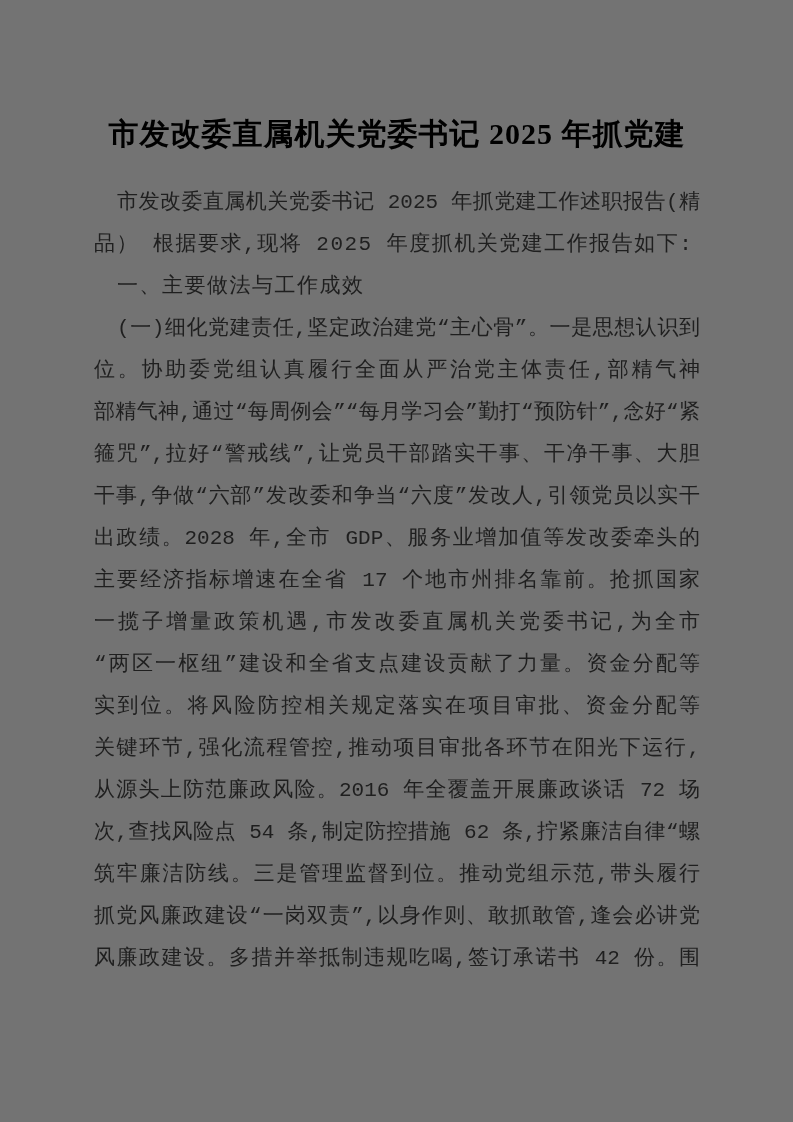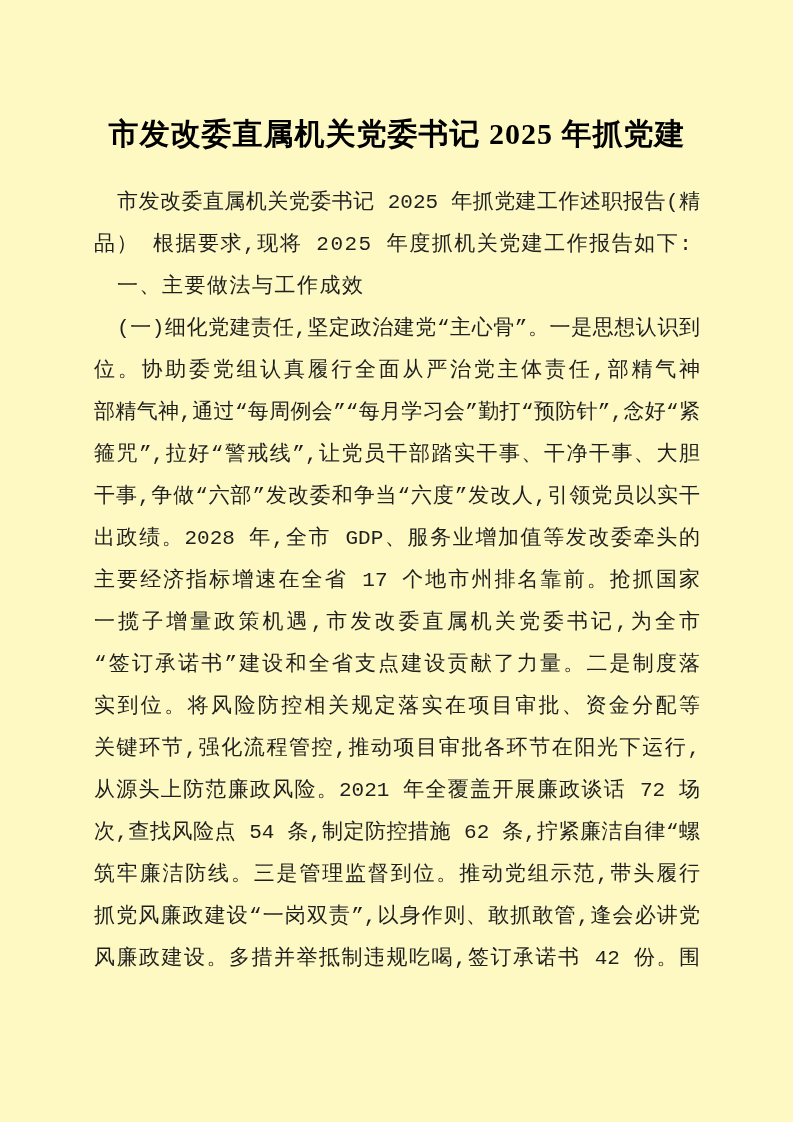--- a/index.html
+++ b/index.html
@@ -4,21 +4,21 @@
 <style>
   html, body {
     margin: 0;
     padding: 0;
     background: #ffffff;
   }
   .page {
     position: relative;
     width: 793px;
     height: 1122px;
-    background: #fef9c3;
+    background: #737373;
     box-sizing: border-box;
     padding: 106px 93px 0 94px;
     font-family: "Liberation Serif", serif;
     color: #1f1f1f;
     overflow: hidden;
   }
   .doc-title {
     text-align: center;
     font-weight: bold;
     color: #000000;
@@ -70,24 +70,24 @@
 
     <div>
       <div class="line first fill">(一)细化党建责任,坚定政治建党“主心骨”。一是思想认识到</div>
       <div class="line fill">位。协助委党组认真履行全面从严治党主体责任,部精气神</div>
       <div class="line fill">部精气神,通过“每周例会”“每月学习会”勤打“预防针”,念好“紧</div>
       <div class="line fill">箍咒”,拉好“警戒线”,让党员干部踏实干事、干净干事、大胆</div>
       <div class="line fill">干事,争做“六部”发改委和争当“六度”发改人,引领党员以实干</div>
       <div class="line fill">出政绩。2028 年,全市 GDP、服务业增加值等发改委牵头的</div>
       <div class="line fill">主要经济指标增速在全省 17 个地市州排名靠前。抢抓国家</div>
       <div class="line fill">一揽子增量政策机遇,市发改委直属机关党委书记,为全市</div>
-      <div class="line fill">“签订承诺书”建设和全省支点建设贡献了力量。二是制度落</div>
+      <div class="line fill">“两区一枢纽”建设和全省支点建设贡献了力量。资金分配等</div>
       <div class="line fill">实到位。将风险防控相关规定落实在项目审批、资金分配等</div>
       <div class="line fill">关键环节,强化流程管控,推动项目审批各环节在阳光下运行,</div>
-      <div class="line fill">从源头上防范廉政风险。2021 年全覆盖开展廉政谈话 72 场</div>
+      <div class="line fill">从源头上防范廉政风险。2016 年全覆盖开展廉政谈话 72 场</div>
       <div class="line fill">次,查找风险点 54 条,制定防控措施 62 条,拧紧廉洁自律“螺丝”,</div>
       <div class="line fill">筑牢廉洁防线。三是管理监督到位。推动党组示范,带头履行</div>
       <div class="line fill">抓党风廉政建设“一岗双责”,以身作则、敢抓敢管,逢会必讲党</div>
       <div class="line fill">风廉政建设。多措并举抵制违规吃喝,签订承诺书 42 份。围</div>
     </div>
 
   </div>
 </div>
 
 </body></html>

